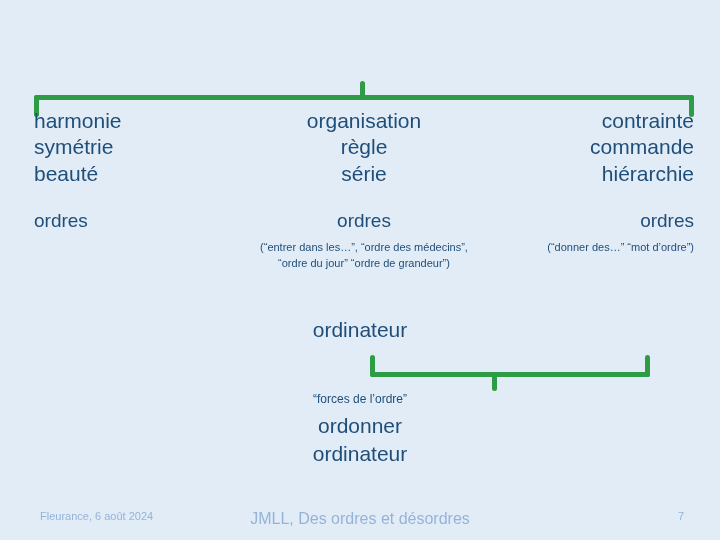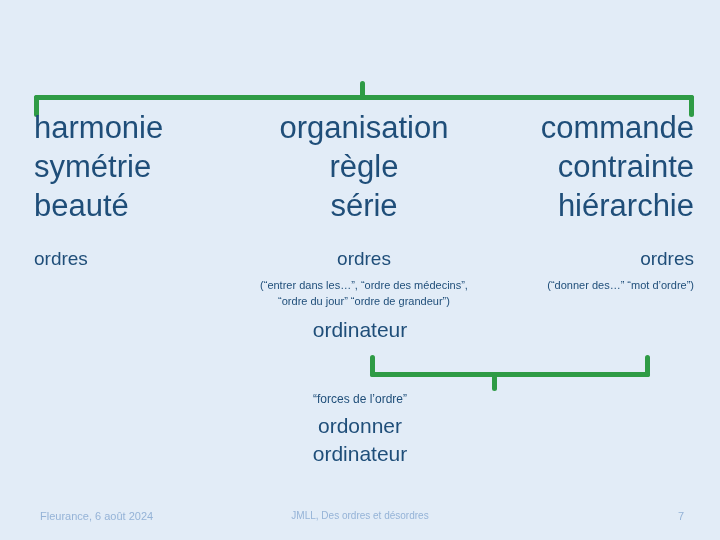--- a/index.html
+++ b/index.html
@@ -78,21 +78,21 @@
     flex-direction: row;
   }
   .col {
     box-sizing: border-box;
   }
   .col-left   { width: 220px; text-align: left; }
   .col-center { width: 220px; text-align: center; }
   .col-right  { width: 220px; text-align: right; }
 
   .big-word {
-    font-size: 31px;
+    font-size: 21px;
     line-height: 1.26;
     color: #1f4e79;
   }
   .mid-word {
     font-size: 19px;
     line-height: 1.3;
     margin-top: 22px;
     color: #1f4e79;
   }
   .small-note {
@@ -190,21 +190,21 @@
     top: 0;
     font-size: 11px;
     color: #95b3d7;
   }
   .footer-center {
     position: absolute;
     left: 0;
     top: 0;
     width: 720px;
     text-align: center;
-    font-size: 10px;
+    font-size: 16px;
     color: #95b3d7;
   }
   .footer-right {
     position: absolute;
     right: 36px;
     top: 0;
     font-size: 11px;
     color: #95b3d7;
   }
 </style>
@@ -232,22 +232,22 @@
 
     <div class="col col-center">
       <div class="big-word">organisation</div>
       <div class="big-word">règle</div>
       <div class="big-word">série</div>
       <div class="mid-word">ordres</div>
       <div class="small-note-wide">(“entrer dans les…”, “ordre des médecins”, “ordre du jour” “ordre de grandeur”)</div>
     </div>
 
     <div class="col col-right">
+      <div class="big-word">contrainte</div>
       <div class="big-word">commande</div>
-      <div class="big-word">contrainte</div>
       <div class="big-word">hiérarchie</div>
       <div class="mid-word">ordres</div>
       <div class="small-note">(“donner des…” “mot d’ordre”)</div>
     </div>
 
   </div>
 
   <div class="ordinaire">ordinateur</div>
 
   <div class="bracket-bottom">

